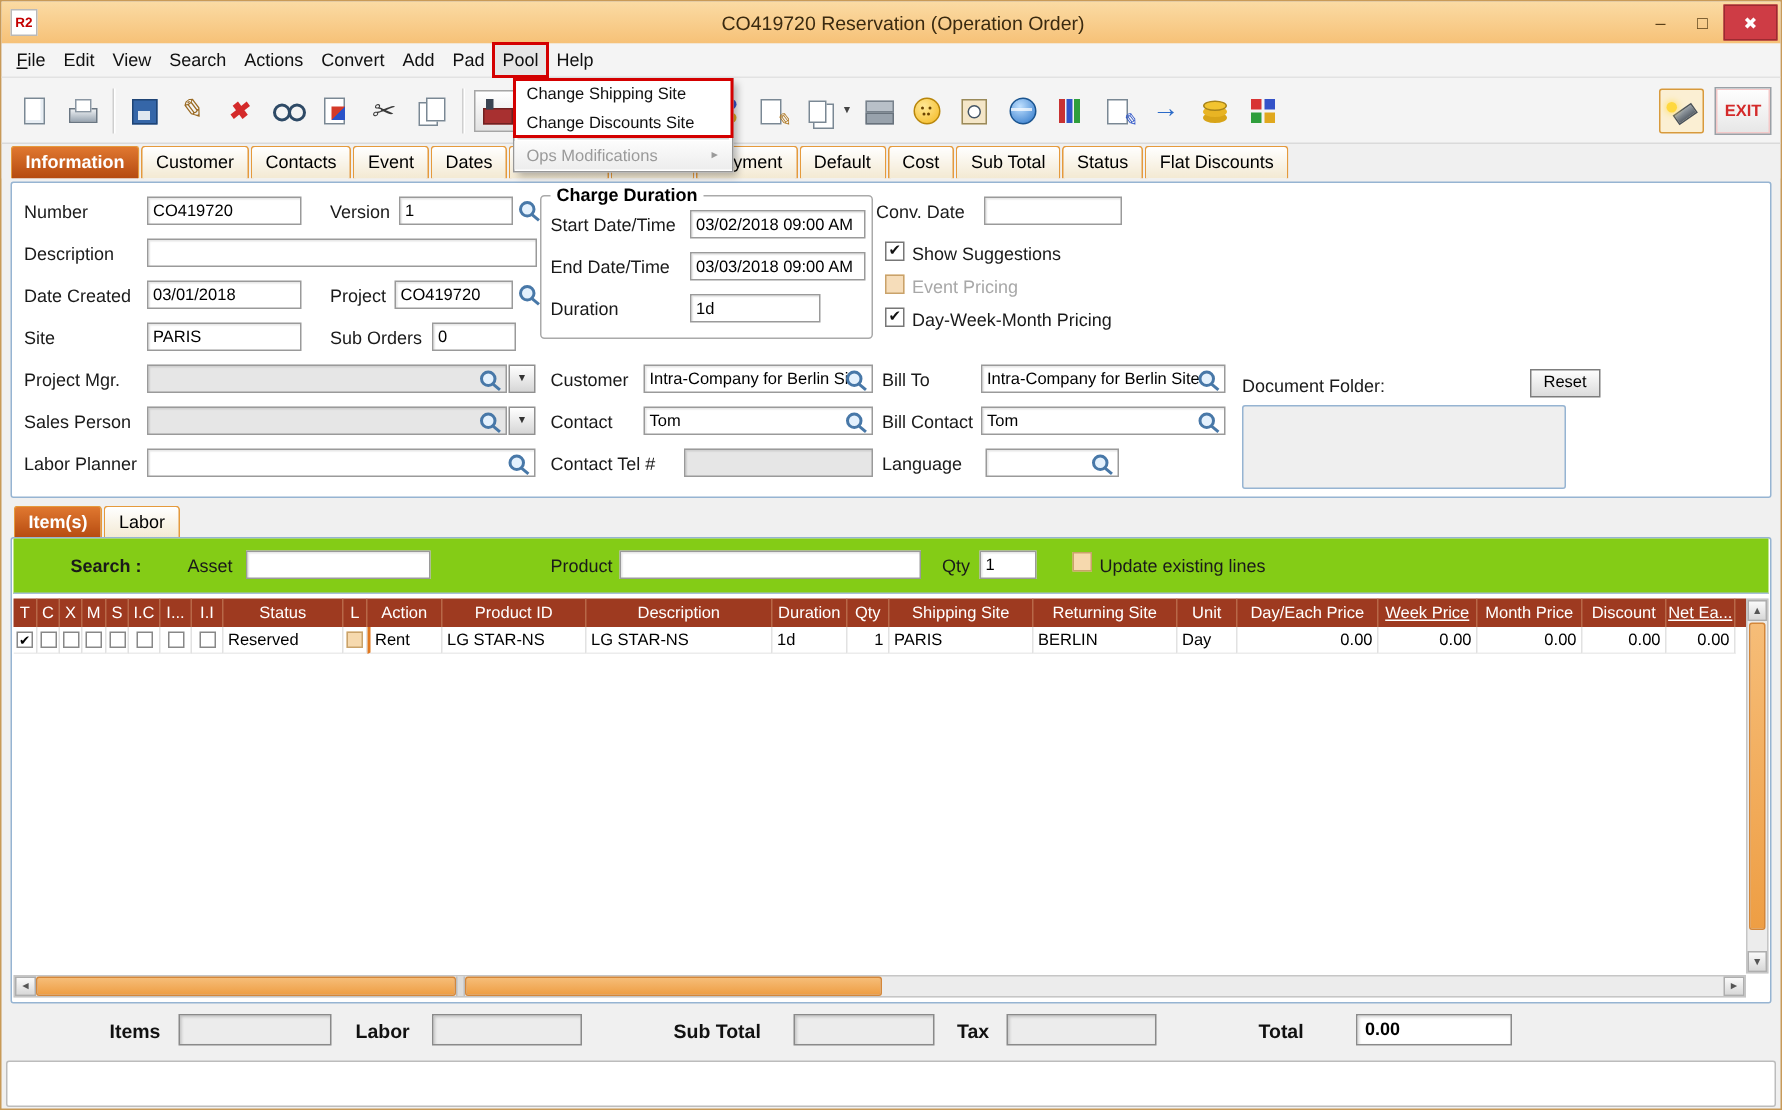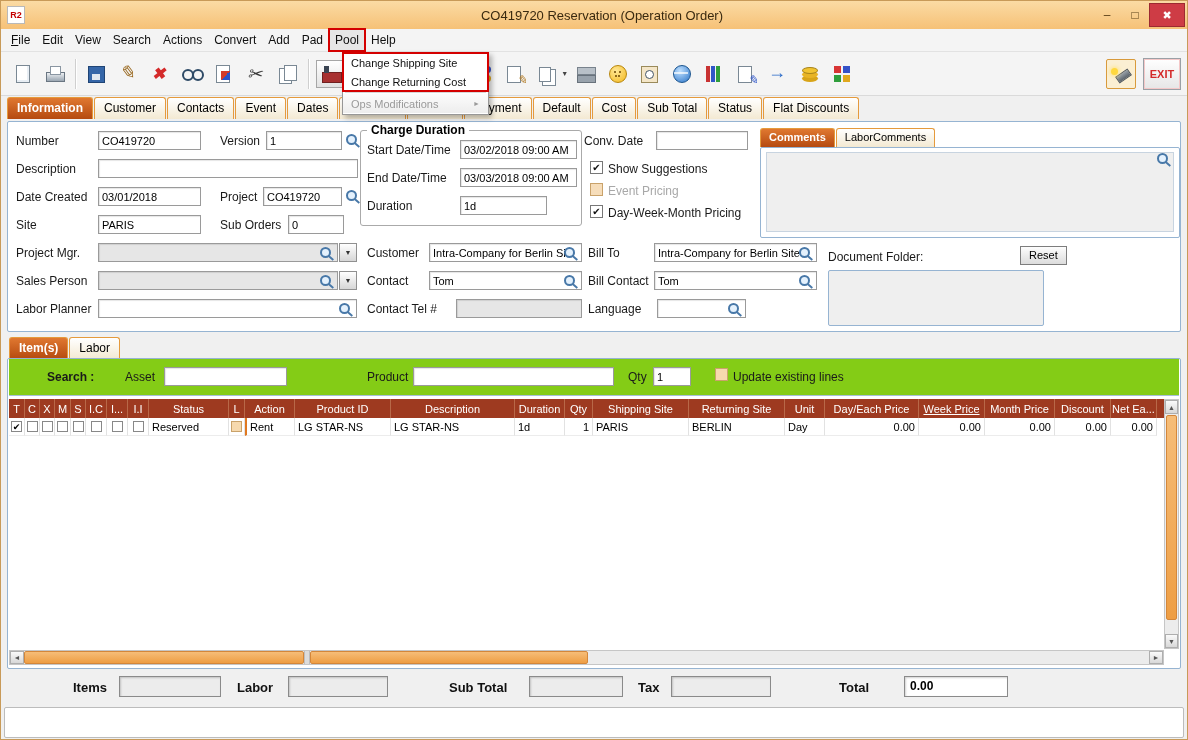--- a/index.html
+++ b/index.html
@@ -274,21 +274,21 @@
       <span class="tab" data-name="tab-status">Status</span>
       <span class="tab" data-name="tab-flat-discounts">Flat Discounts</span>
     </div>
 
   <div class="dropdown" data-name="pool-dropdown">
       <div class="dd-ann" data-name="annotation-highlight">
         <div class="dd-item" data-name="menu-item-change-shipping-site">
           <span>Change Shipping Site</span>
         </div>
         <div class="dd-item" data-name="menu-item-change-returning-site">
-          <span>Change Returning Cost</span>
+          <span>Change Discounts Site</span>
         </div>
       </div>
       <div class="dd-sep" data-name="menu-separator"></div>
       <div class="dd-item disabled" data-name="menu-item-ops-modifications">
         <span>Ops Modifications</span>
         <span class="subarrow" data-name="submenu-arrow-icon">►</span>
       </div>
     </div>
 
   <div class="panel main-panel" data-name="information-panel">
@@ -367,30 +367,20 @@
         <span class="fv" data-name="conv-date-value"></span>
       </div>
 
     <span class="cb checked" style="left:582px;top:39px" data-name="show-suggestions-checkbox"></span>
     <span class="lbl" style="left:600px;top:40px" data-name="show-suggestions-label">Show Suggestions</span>
     <span class="cb disabled" style="left:582px;top:61px" data-name="event-pricing-checkbox"></span>
     <span class="lbl dis" style="left:600px;top:62px" data-name="event-pricing-label">Event Pricing</span>
     <span class="cb checked" style="left:582px;top:83px" data-name="day-week-month-pricing-checkbox"></span>
     <span class="lbl" style="left:600px;top:84px" data-name="day-week-month-pricing-label">Day-Week-Month Pricing</span>
 
-    <div style="position:absolute;left:752px;top:6px;width:420px;height:110px" data-name="comments-section">
-      <div class="ctabs" data-name="comments-tabs">
-          <span class="ctab active" data-name="tab-comments">Comments</span>
-          <span class="ctab" data-name="tab-laborcomments">LaborComments</span>
-        </div>
-      <div class="cbox" data-name="comments-box">
-        <span class="mag" style="right:8px;top:4px;z-index:2" data-name="comments-search-icon"></span>
-        <div class="ta" data-name="comments-textarea"></div>
-      </div>
-    </div>
 
     <span class="lbl" style="left:359px;top:124px" data-name="customer-label">Customer</span>
     <div class="fld" style="left:421px;top:121px;width:153px" data-name="customer-field">
         <span class="fv" data-name="customer-value">Intra-Company for Berlin Site</span>
         <span class="mag in" data-name="customer-search-icon"></span>
       </div>
     <span class="lbl" style="left:580px;top:124px" data-name="bill-to-label">Bill To</span>
     <div class="fld" style="left:646px;top:121px;width:163px" data-name="bill-to-field">
         <span class="fv" data-name="bill-to-value">Intra-Company for Berlin Site</span>
         <span class="mag in" data-name="bill-to-search-icon"></span>
@@ -462,21 +452,21 @@
         <div class="gh-cell" data-name="column-header-description" style="width: 124px;">Description</div>
         <div class="gh-cell" data-name="column-header-duration" style="width: 50px;">Duration</div>
         <div class="gh-cell" data-name="column-header-qty" style="width: 28px;">Qty</div>
         <div class="gh-cell" data-name="column-header-shipping-site" style="width: 96px;">Shipping Site</div>
         <div class="gh-cell" data-name="column-header-returning-site" style="width: 96px;">Returning Site</div>
         <div class="gh-cell" data-name="column-header-unit" style="width: 40px;">Unit</div>
         <div class="gh-cell" data-name="column-header-day-each-price" style="width: 94px;">Day/Each Price</div>
         <div class="gh-cell" data-name="column-header-week-price" style="width: 66px; text-decoration: underline;">Week Price</div>
         <div class="gh-cell" data-name="column-header-month-price" style="width: 70px;">Month Price</div>
         <div class="gh-cell" data-name="column-header-discount" style="width: 56px;">Discount</div>
-        <div class="gh-cell" data-name="column-header-net-ea" style="width: 46px;">Net Ea...</div>
+        <div class="gh-cell" data-name="column-header-net-ea" style="width: 46px; text-decoration: underline;">Net Ea...</div>
       </div>
     <div class="grid-body" data-name="grid-body">
         <div class="grid-row" data-name="table-row">
           <div class="gr-cell center" data-name="cell-t" style="width: 16px;">
             <span class="cbx checked" data-name="row-checkbox-t"></span>
           </div>
           <div class="gr-cell center" data-name="cell-c" style="width: 15px;">
             <span class="cbx" data-name="row-checkbox-c"></span>
           </div>
           <div class="gr-cell center" data-name="cell-x" style="width: 15px;">

